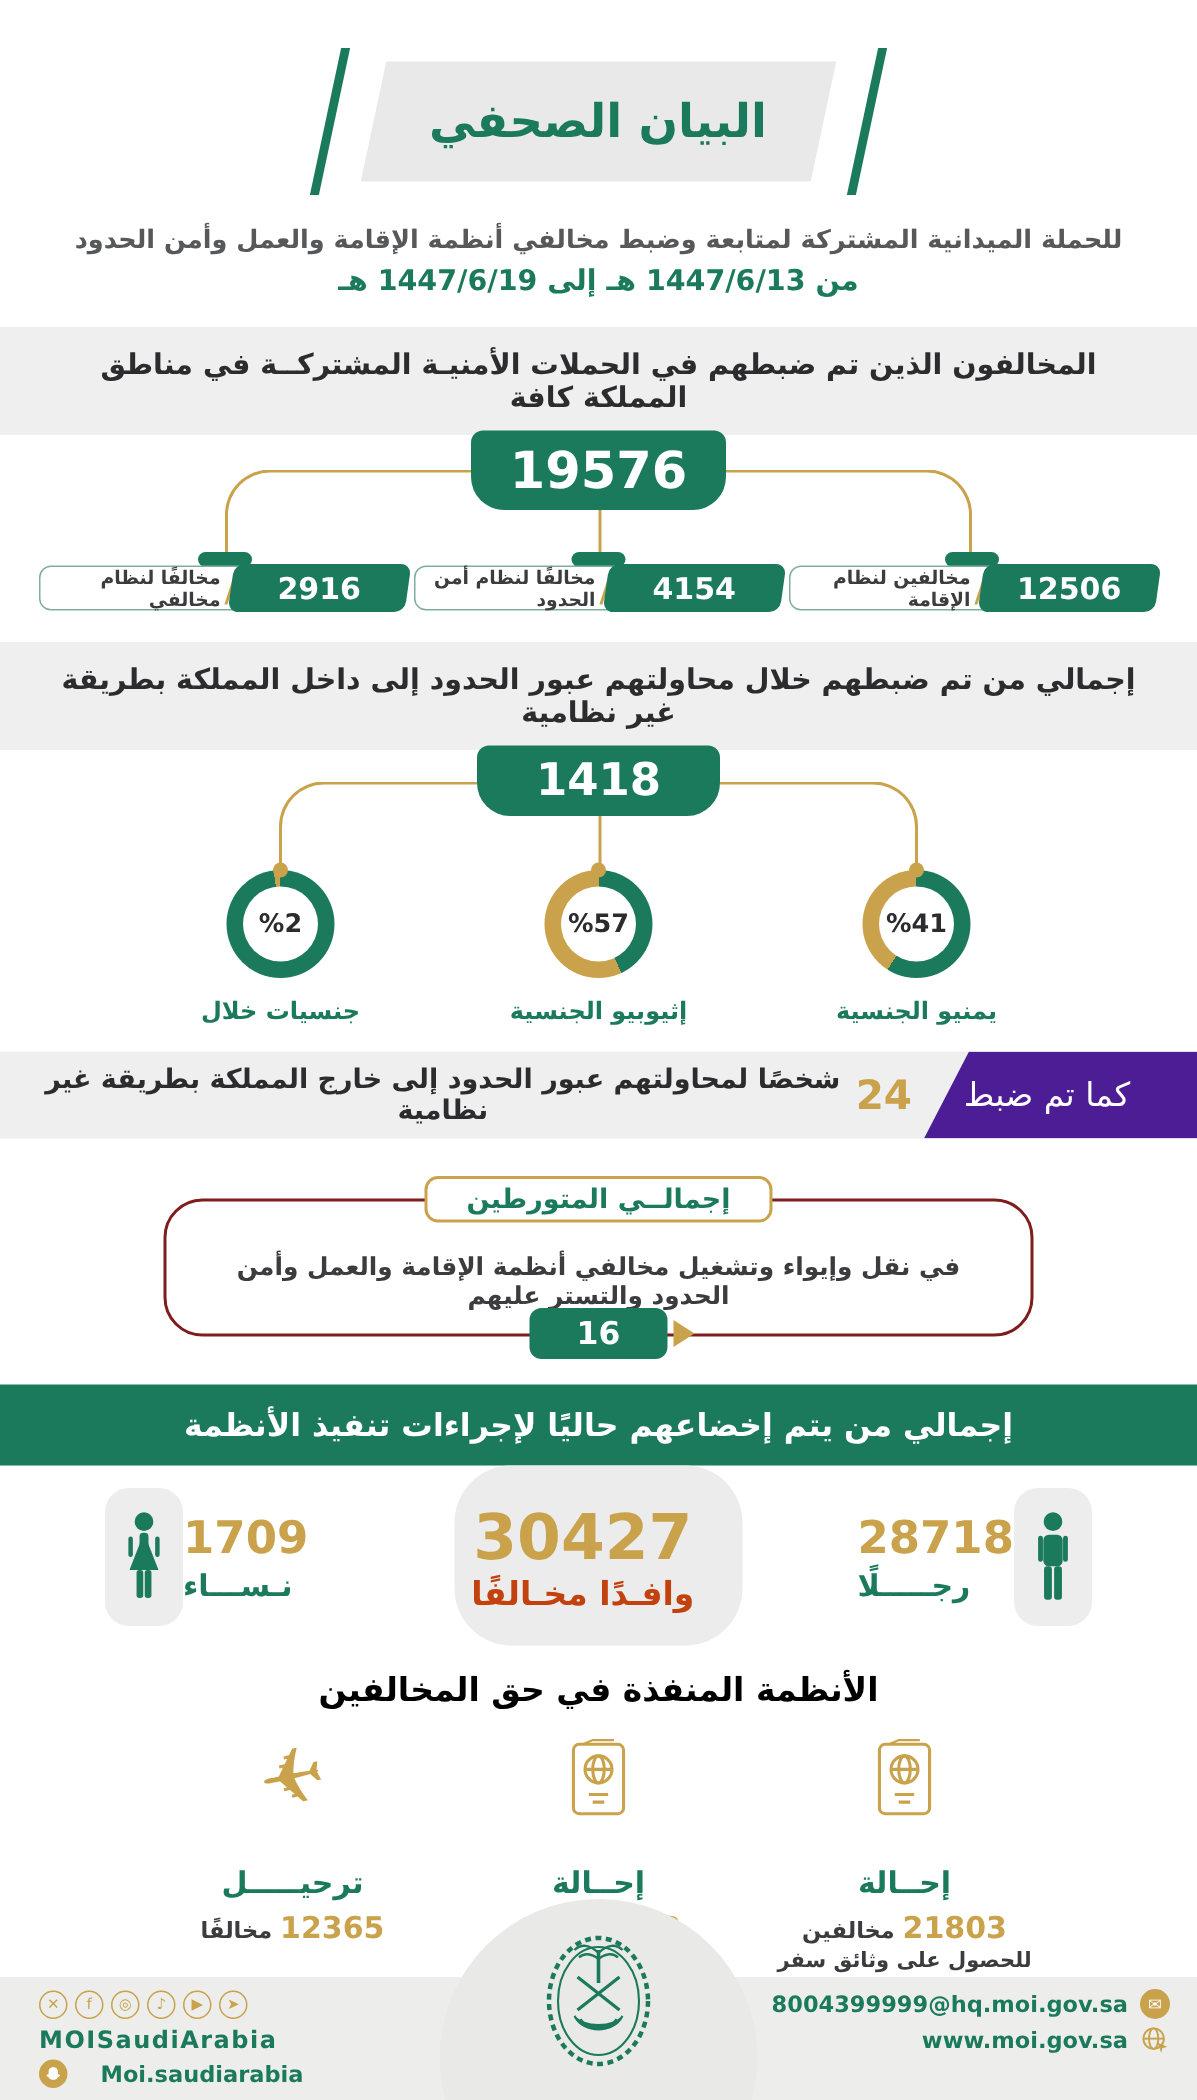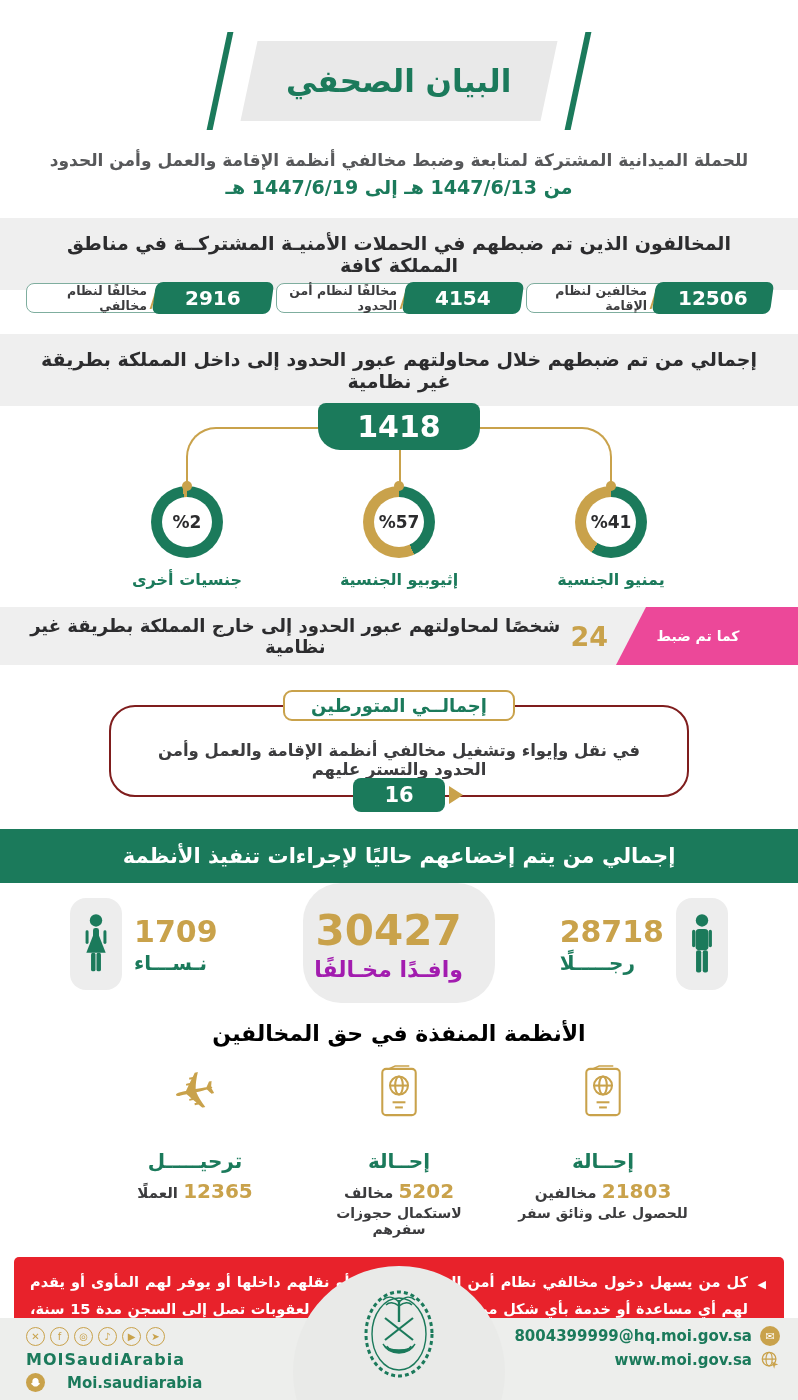--- a/index.html
+++ b/index.html
@@ -41,45 +41,45 @@
   
   .donut-row { display:flex; justify-content:space-between; padding:0 122px; margin-top:16px; }
   .donut-col { width:130px; display:flex; flex-direction:column; align-items:center; }
   .donut { position:relative; width:72px; height:72px; border-radius:50%; }
   .donut-hole { position:absolute; inset:11px; background:#fff; border-radius:50%; display:flex; align-items:center; justify-content:center; color:#2c2c2e; font-weight:bold; font-size:17px; }
   .donut-dot { position:absolute; top:-5px; left:50%; transform:translateX(-50%); width:10px; height:10px; background:#c9a24b; border-radius:50%; }
   .donut-label { margin-top:12px; color:#1b7a5b; font-weight:bold; font-size:16px; }
 
   
   .band.ribbon-band { position:relative; display:flex; align-items:center; padding:0 30px 0 30px; height:58px; margin-top:18px; }
-  .ribbon { position:absolute; right:0; top:0; height:100%; width:182px; background:#ec4899; clip-path:polygon(30px 0, 100% 0, 100% 100%, 0 100%); display:flex; align-items:center; justify-content:center; padding-right:18px; color:#fff; font-weight:bold; font-size:14px; }
+  .ribbon { position:absolute; right:0; top:0; height:100%; width:182px; background:#4c1d95; clip-path:polygon(30px 0, 100% 0, 100% 100%, 0 100%); display:flex; align-items:center; justify-content:center; padding-right:18px; color:#fff; font-weight:normal; font-size:22px; }
   .ribbon-rest { flex:1; margin-right:160px; display:flex; align-items:center; justify-content:center; gap:10px; font-size:18px; }
   .gold-num { color:#c9a24b; font-weight:bold; font-size:27px; }
 
   
   .involved { position:relative; width:580px; margin:40px auto 0; border:2px solid #7f1d1d; border-radius:26px; height:92px; }
   .involved-label { position:absolute; top:-17px; left:50%; transform:translateX(-50%); background:#fff; border:2px solid #c9a24b; border-radius:9px; padding:3px 26px; color:#1b7a5b; font-weight:bold; font-size:18px; white-space:nowrap; }
   .involved-text { padding:34px 30px 0; text-align:center; color:#3c3c3e; font-weight:bold; font-size:16.5px; }
   .involved-count { position:absolute; bottom:-17px; left:50%; transform:translateX(-50%); width:92px; height:34px; background:#1b7a5b; border-radius:8px; display:flex; align-items:center; justify-content:center; color:#fff; font-weight:bold; font-size:21px; }
   .involved-arrow { position:absolute; bottom:-9px; left:calc(50% + 50px); width:0; height:0; border-top:9px solid transparent; border-bottom:9px solid transparent; border-left:14px solid #c9a24b; }
 
   
   .green-banner { margin-top:32px; background:#1b7a5b; color:#fff; text-align:center; font-weight:bold; font-size:21px; padding:15px 34px; }
 
   
   .big-stats { position:relative; height:122px; padding:0 70px; display:flex; justify-content:space-between; align-items:center; }
   .center-blob { position:absolute; left:50%; transform:translateX(-50%); top:0; width:192px; height:120px; background:#ececec; border-radius:38px; }
-  .person-group { display:flex; align-items:center; gap:12px; }
+  .person-group { display:flex; align-items:center; gap:0; }
   .person-card { width:52px; height:92px; background:#ededed; border-radius:16px; display:flex; align-items:center; justify-content:center; flex:none; }
   .person-text { text-align:left; }
   .person-text .num { color:#c9a24b; font-weight:bold; font-size:30px; direction:ltr; }
   .person-text .lbl { color:#1b7a5b; font-weight:bold; font-size:20px; margin-top:2px; }
   .grand-total { position:relative; z-index:2; text-align:center; }
   .grand-total .num { color:#c9a24b; font-weight:bold; font-size:42px; direction:ltr; }
-  .grand-total .lbl { color:#a21caf; font-weight:bold; font-size:22px; margin-top:2px; }
+  .grand-total .lbl { color:#c2410c; font-weight:bold; font-size:22px; margin-top:2px; }
 
   
   .enf-heading { margin-top:16px; text-align:center; color:#000000; font-weight:bold; font-size:22px; }
   .enf-row { display:flex; justify-content:space-between; padding:0 110px; margin-top:16px; }
   .enf-col { width:170px; display:flex; flex-direction:column; align-items:center; text-align:center; }
   .enf-icon { height:60px; display:flex; align-items:center; justify-content:center; }
   .enf-title { margin-top:27px; color:#1b7a5b; font-weight:bold; font-size:20px; }
   .enf-value { margin-top:6px; font-weight:bold; font-size:15px; color:#3c3c3e; }
   .enf-value .v { color:#c9a24b; font-size:20px; direction:ltr; unicode-bidi:embed; }
   .enf-sub { margin-top:2px; color:#3c3c3e; font-weight:bold; font-size:14px; }
@@ -119,20 +119,29 @@
         <span>البيان الصحفي</span>
       </div>
       <div class="slash"></div>
     </div>
     <div class="subtitle">للحملة الميدانية المشتركة لمتابعة وضبط مخالفي أنظمة الإقامة والعمل وأمن الحدود</div>
     <div class="date-line">من 1447/6/13 هـ إلى 1447/6/19 هـ</div>
   </div>
 
   <div class="band">المخالفون الذين تم ضبطهم في الحملات الأمنيـة المشتركــة في مناطق المملكة كافة</div>
 
+  <div class="tree">
+    <div class="total-box">19576</div>
+    <div class="vline" style="top:50px; height:28px;"></div>
+    <div class="curve right" style="left:calc(50% + 85px); top:23px; width:164px; height:56px;"></div>
+    <div class="curve left" style="right:calc(50% + 85px); top:23px; width:164px; height:56px;"></div>
+    <div class="pill" style="top:78px; left:calc(50% - 18px);"></div>
+    <div class="pill" style="top:78px; left:630px;"></div>
+    <div class="pill" style="top:78px; left:132px;"></div>
+  </div>
 
   <div class="stats-row">
     <div class="stat">
       <div class="stat-num">
           <span>12506</span>
         </div>
       <div class="stat-label">
         <span>مخالفين لنظام الإقامة</span>
         <i class="gold-slash"></i>
       </div>
@@ -187,21 +196,21 @@
       </div>
       <div class="donut-label">إثيوبيو الجنسية</div>
     </div>
     <div class="donut-col">
       <div class="donut" style="background: conic-gradient(rgb(27, 122, 91) 0deg, rgb(27, 122, 91) 98%, rgb(201, 162, 75) 98%, rgb(201, 162, 75) 100%);">
         <i class="donut-dot"></i>
         <div class="donut-hole">
             <span dir="ltr">%2</span>
           </div>
       </div>
-      <div class="donut-label">جنسيات أخرى</div>
+      <div class="donut-label">جنسيات خلال</div>
     </div>
   </div>
 
   <div class="band ribbon-band">
     <div class="ribbon">كما تم ضبط</div>
     <div class="ribbon-rest">
       <span class="gold-num">24</span>
       <span><span>شخصًا لمحاولتهم عبور الحدود إلى </span><b>خارج المملكة</b><span> بطريقة غير نظامية</span></span>
     </div>
   </div>
@@ -293,21 +302,21 @@
       </div>
       <div class="enf-title">إحــالة</div>
       <div class="enf-value"><span class="v">5202</span> <span>مخالف</span></div>
       <div class="enf-sub">لاستكمال حجوزات سفرهم</div>
     </div>
     <div class="enf-col">
       <div class="enf-icon">
           <span class="plane-glyph">✈</span>
         </div>
       <div class="enf-title">ترحيـــــل</div>
-      <div class="enf-value"><span class="v">12365</span> <span>العملًا</span></div>
+      <div class="enf-value"><span class="v">12365</span> <span>مخالفًا</span></div>
       <div class="enf-sub"></div>
     </div>
   </div>
 
   <div class="warning">
     <div class="warn-item"><span class="marker">◀</span><span>كل من يسهل دخول مخالفي نظام أمن الحدود للمملكة أو نقلهم داخلها أو يوفر لهم المأوى أو يقدم لهم أي مساعدة أو خدمة بأي شكل من الأشكال، يعرض نفسه لعقوبات تصل إلى السجن مدة 15 سنة، وغرامة مالية تصل إلى مليون ريال، ومصادرة وسيلة النقل والسكن المستخدم للإيواء، إضافة إلى التشهير به.</span></div>
 
   </div>
 
   <div class="footer">

